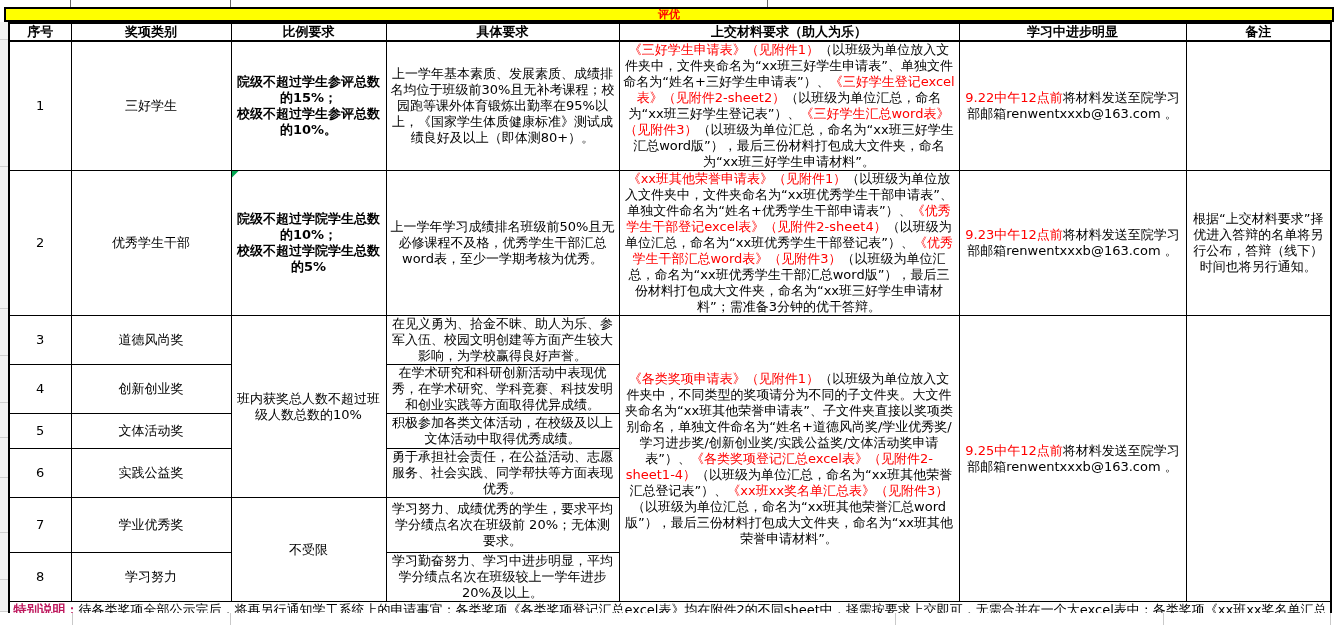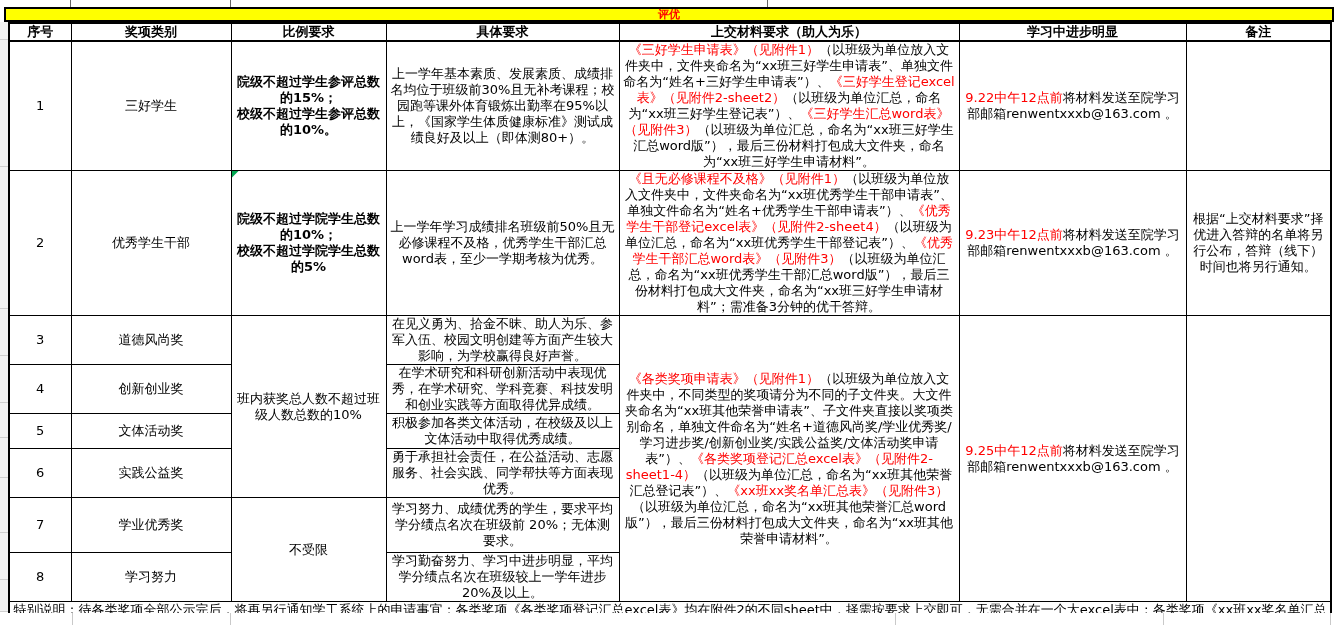--- a/index.html
+++ b/index.html
@@ -23,21 +23,21 @@
              border:2px solid #000;}
   table.grid td,table.grid th{border:1px solid #000;padding:0 3px;font-size:13px;line-height:16px;
              vertical-align:middle;text-align:center;overflow:hidden;box-sizing:border-box;}
   tr.hdr th{font-weight:bold;border-bottom:2px solid #000;height:18px;padding:0;}
   td.al{text-align:left;}
   td.mat{font-size:12px;line-height:16px;padding:1px 4px;}
   td.vtop{vertical-align:top;margin-top:16px;}
   td.b2{border-bottom:2px solid #000;}
   td.note{border-top:2px solid #000;font-size:13px;line-height:15px;text-align:center;padding:0 4px;}
   .c-red{color:#FF0000;}
-  .c-redbold{color:#000000;font-weight:normal;}
+  .c-redbold{color:#be185d;font-weight:bold;}
   .rel{position:relative;}
   .tri{position:absolute;left:0;top:0;width:7px;height:7px;background:#00A650;
        clip-path:polygon(0 0,100% 0,0 100%);}
   .rline{display:block;font-weight:bold;}
 </style>
 </head>
 <body>
 
 <div class="screen">
 
@@ -99,21 +99,21 @@
 
     <tr style="height:142px">
       <td class="b2">2</td>
       <td class="b2">优秀学生干部</td>
       <td class="b2 rel">
         <span class="tri"></span>
         <span class="rline">院级不超过学院学生总数的10%；</span>
         <span class="rline">校级不超过学院学生总数的5%</span>
       </td>
       <td class="b2 al">上一学年学习成绩排名班级前50%且无必修课程不及格，优秀学生干部汇总word表，至少一学期考核为优秀。</td>
-      <td class="b2 mat al vtop"><span class="c-red">《且无必修课程不及格》（见附件1）</span><span>（以班级为单位放入文件夹中，文件夹命名为“xx班优秀学生干部申请表”、单独文件命名为“姓名+优秀学生干部申请表”）、</span><span class="c-red">《优秀学生干部登记excel表》（见附件2-sheet4）</span><span>（以班级为单位汇总，命名为“xx班优秀学生干部登记表”）、</span><span class="c-red">《优秀学生干部汇总word表》（见附件3）</span><span>（以班级为单位汇总，命名为“xx班优秀学生干部汇总word版”），最后三份材料打包成大文件夹，命名为“xx班三好学生申请材料”；需准备3分钟的优干答辩。</span></td>
+      <td class="b2 mat al vtop"><span class="c-red">《xx班其他荣誉申请表》（见附件1）</span><span>（以班级为单位放入文件夹中，文件夹命名为“xx班优秀学生干部申请表”、单独文件命名为“姓名+优秀学生干部申请表”）、</span><span class="c-red">《优秀学生干部登记excel表》（见附件2-sheet4）</span><span>（以班级为单位汇总，命名为“xx班优秀学生干部登记表”）、</span><span class="c-red">《优秀学生干部汇总word表》（见附件3）</span><span>（以班级为单位汇总，命名为“xx班优秀学生干部汇总word版”），最后三份材料打包成大文件夹，命名为“xx班三好学生申请材料”；需准备3分钟的优干答辩。</span></td>
       <td class="b2 al"><span class="c-red">9.23中午12点前</span><span>将材料发送至院学习部邮箱renwentxxxb@163.com 。</span></td>
       <td class="b2 al">根据“上交材料要求”择优进入答辩的名单将另行公布，答辩（线下）时间也将另行通知。</td>
     </tr>
 
     <tr style="height:47px">
       <td>3</td>
       <td>道德风尚奖</td>
       <td rowspan="4">班内获奖总人数不超过班级人数总数的10%</td>
       <td class="al">在见义勇为、拾金不昧、助人为乐、参军入伍、校园文明创建等方面产生较大影响，为学校赢得良好声誉。</td>
       <td rowspan="6" class="mat"><span class="c-red">《各类奖项申请表》（见附件1）</span><span>（以班级为单位放入文件夹中，不同类型的奖项请分为不同的子文件夹。大文件夹命名为“xx班其他荣誉申请表”、子文件夹直接以奖项类别命名，单独文件命名为“姓名+道德风尚奖/学业优秀奖/学习进步奖/创新创业奖/实践公益奖/文体活动奖申请表”）、</span><span class="c-red">《各类奖项登记汇总excel表》（见附件2-sheet1-4）</span><span>（以班级为单位汇总，命名为“xx班其他荣誉汇总登记表”）、</span><span class="c-red">《xx班xx奖名单汇总表》（见附件3）</span><span>（以班级为单位汇总，命名为“xx班其他荣誉汇总word版”），最后三份材料打包成大文件夹，命名为“xx班其他荣誉申请材料”。</span></td>

